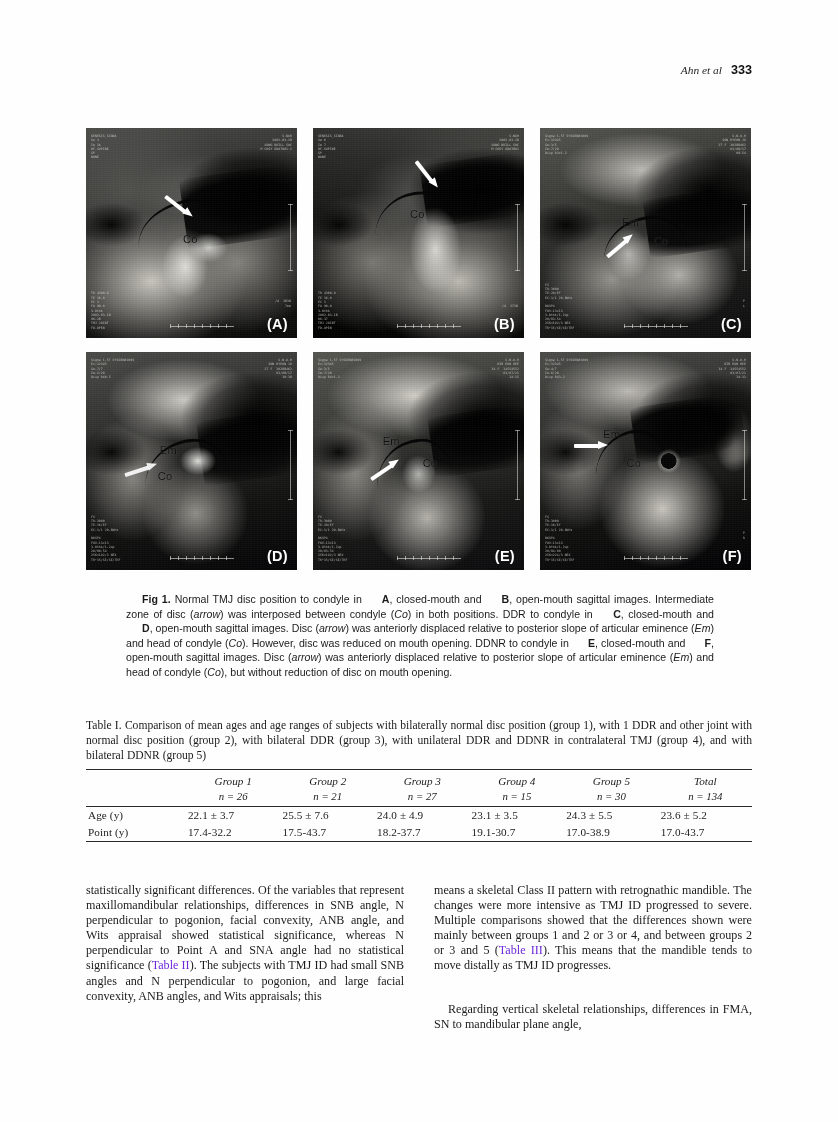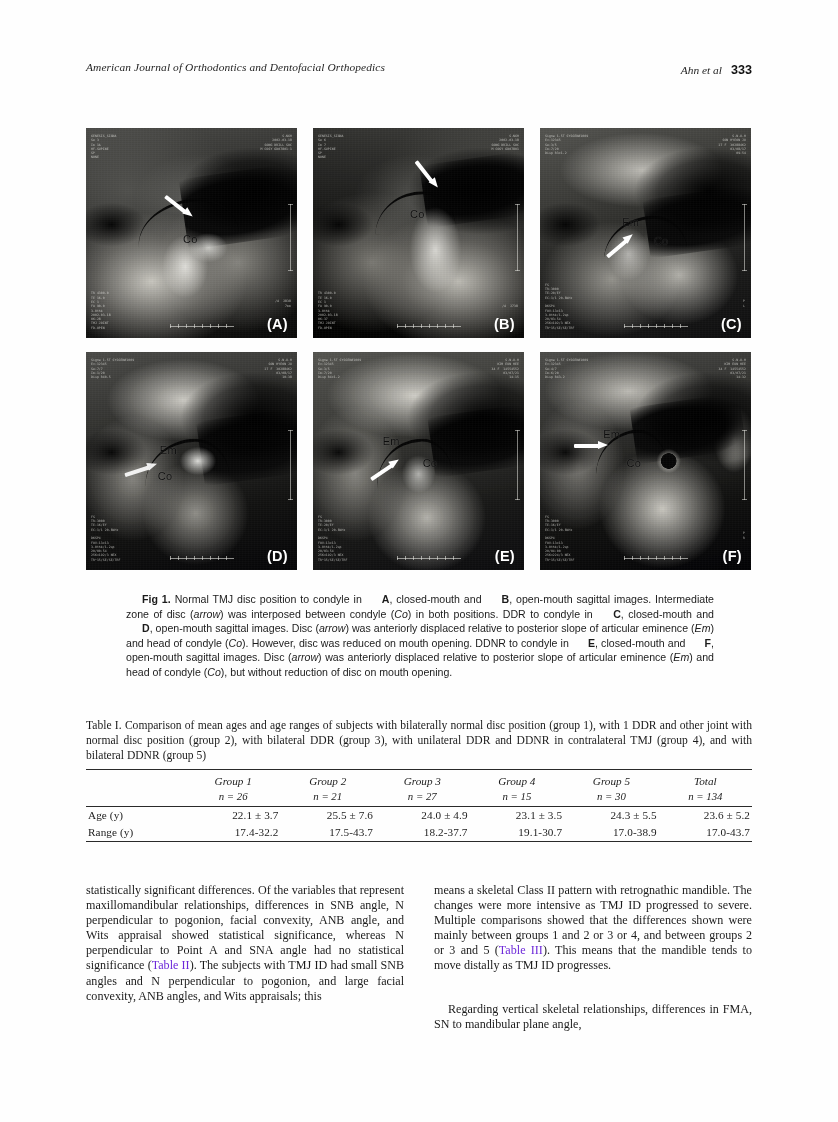--- a/index.html
+++ b/index.html
@@ -278,21 +278,21 @@
     font-style: italic;
     font-weight: 400;
     text-align: center;
     padding: 3px 2px 0 2px;
     vertical-align: bottom;
   }
   table.data thead th.rowlab { text-align: left; }
   table.data thead tr.g-row th { padding-top: 5px; }
   table.data thead tr.n-row th { padding-bottom: 4px; font-size: 10.8px; }
   table.data tbody td {
-    text-align: right;
+    text-align: left;
     padding: 2.5px 2px;
     letter-spacing: 0.1px;
   }
   table.data tbody td.rowlab {
     text-align: left;
     font-style: normal;
     white-space: nowrap;
   }
   .rule-mid   { border-top: 1.3px solid #2a2a2a; }
   .ruleline {
@@ -321,21 +321,20 @@
   .col p + p { text-indent: 14px; margin-top: 28px; }
   .xref { color: #6d28d9; }
 </style>
 </head>
 <body>
 
 <div class="page">
 
   <div class="runhead">
     <div class="runhead-left">
-      <span class="rh-journal">American Journal of Orthodontics and Dentofacial Orthopedics</span>
     </div>
     <div class="runhead-right">
       <span class="rh-authors">Ahn et al</span><span class="rh-page">333</span>
     </div>
   </div>
 
   <div class="figure">
 
     <div class="fig-row row1">
 
@@ -658,21 +657,21 @@
         <tr class="rule-mid">
           <td class="rowlab">Age (y)</td>
           <td>22.1 ± 3.7</td>
           <td>25.5 ± 7.6</td>
           <td>24.0 ± 4.9</td>
           <td>23.1 ± 3.5</td>
           <td>24.3 ± 5.5</td>
           <td>23.6 ± 5.2</td>
         </tr>
         <tr>
-          <td class="rowlab">Range (y)</td>
+          <td class="rowlab">Point (y)</td>
           <td>17.4-32.2</td>
           <td>17.5-43.7</td>
           <td>18.2-37.7</td>
           <td>19.1-30.7</td>
           <td>17.0-38.9</td>
           <td>17.0-43.7</td>
         </tr>
       </tbody>
     </table>
 

